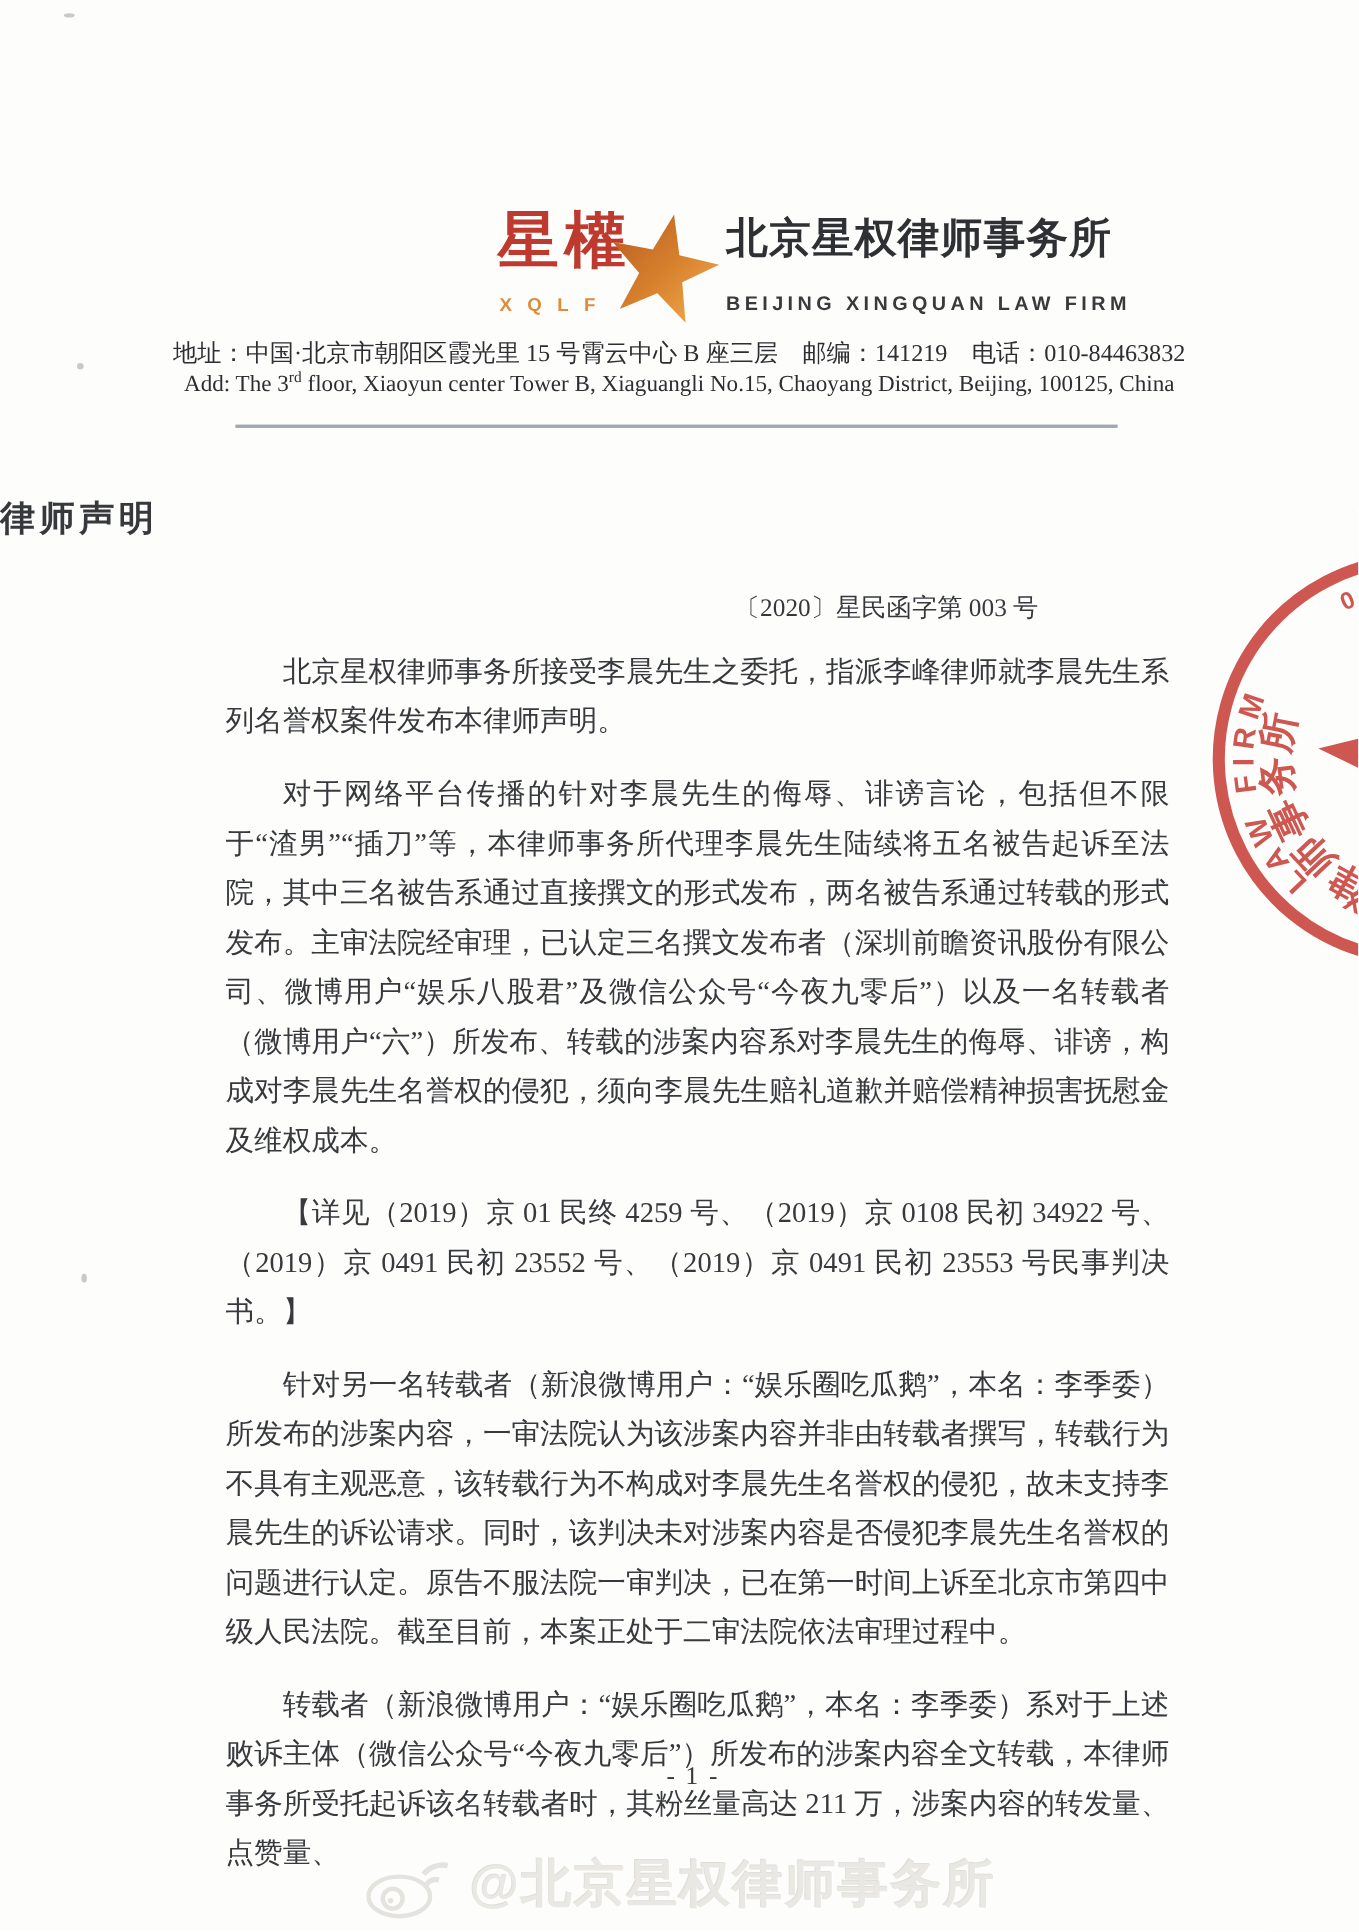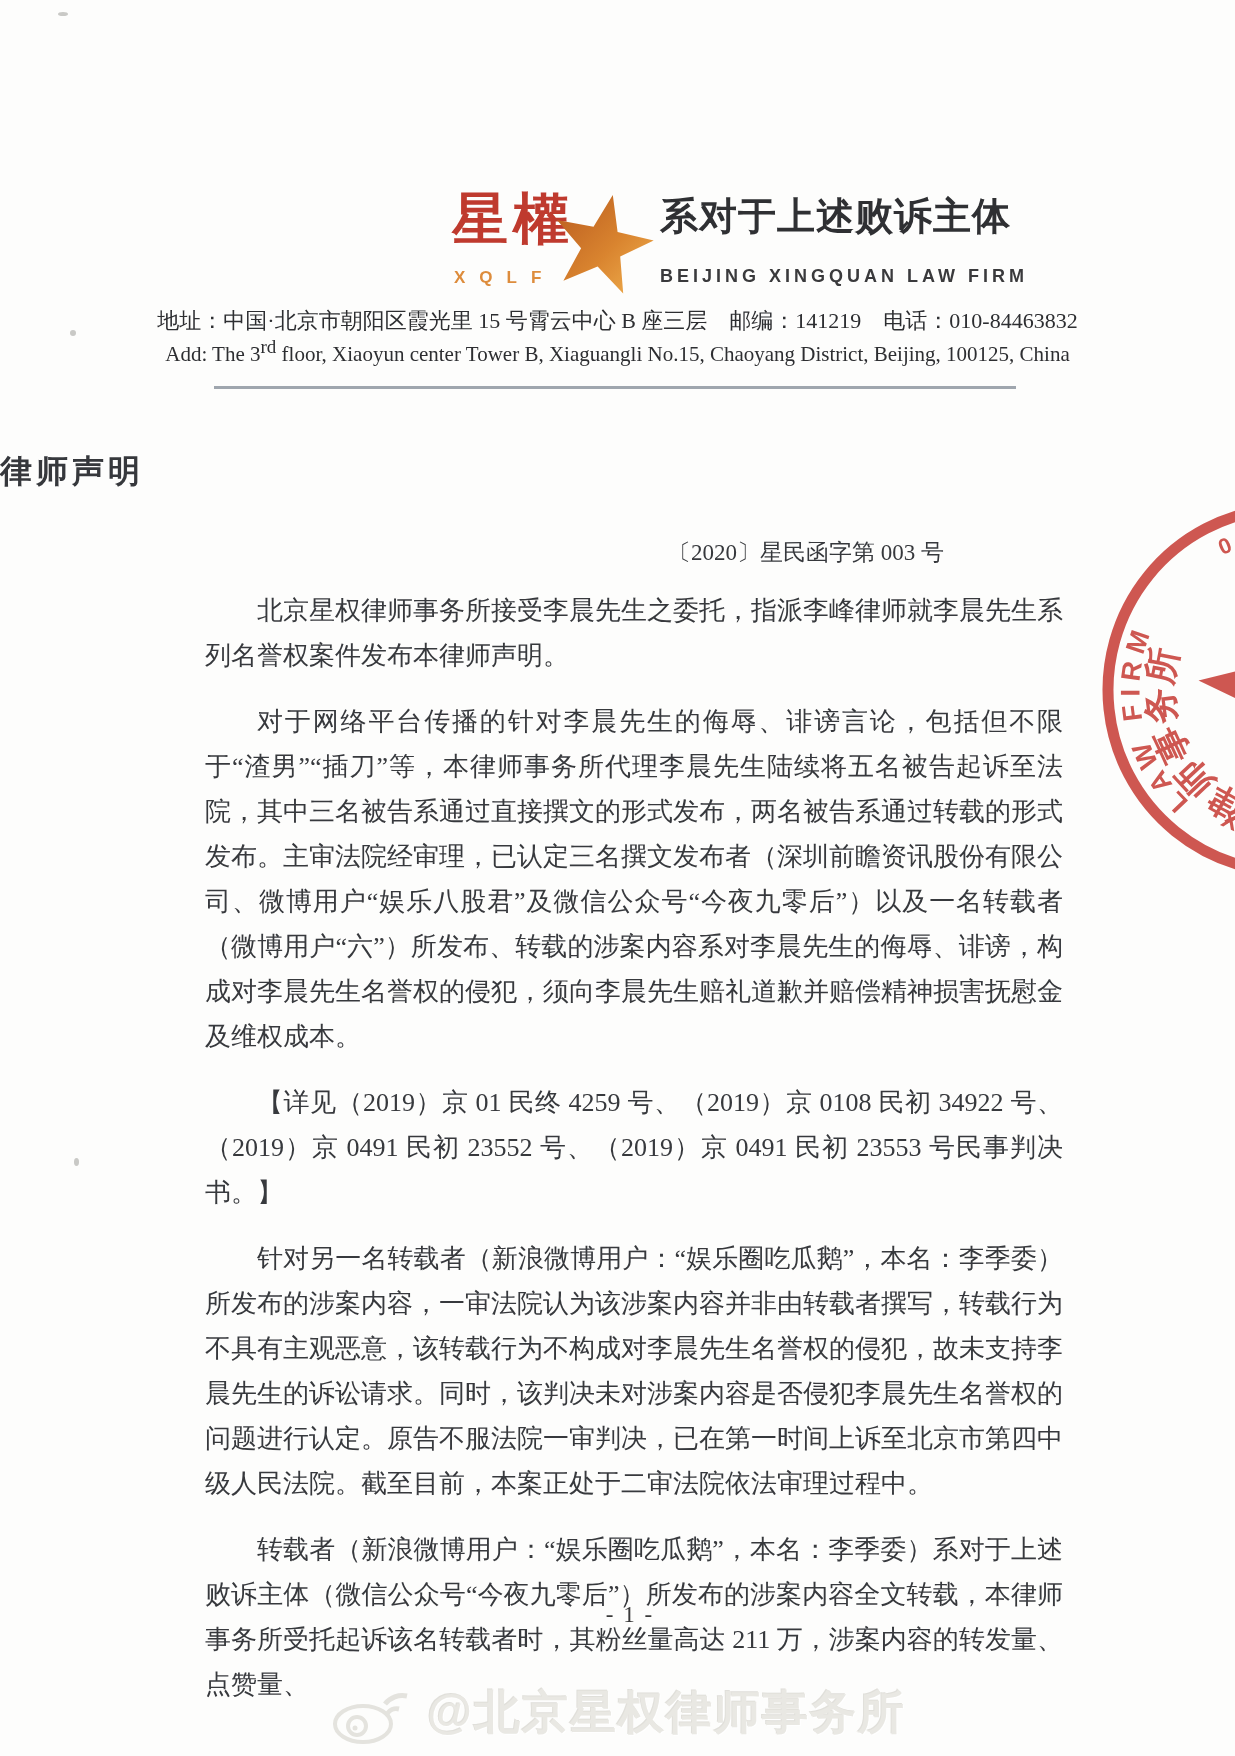--- a/index.html
+++ b/index.html
@@ -16,21 +16,21 @@
     letter-spacing:14px;color:#dd8c3c;}
   .logo-star{position:absolute;left:98px;top:0px;}
   .firm-names{position:absolute;left:660px;top:190px;width:400px;}
   .firm-zh{font-family:"DejaVu Serif","Liberation Serif",serif;font-weight:bold;
     font-size:38px;line-height:52px;letter-spacing:1px;color:#2f3033;}
   .firm-en{margin-top:24px;font-size:18px;font-weight:bold;letter-spacing:4px;color:#3a3a3c;}
   .addr-zh{position:absolute;left:0;top:306px;width:1235px;text-align:center;
     font-family:"Liberation Serif","DejaVu Serif",serif;font-size:22px;color:#2d2e31;}
   .addr-en{position:absolute;left:0;top:336px;width:1235px;text-align:center;
     font-family:"Liberation Serif","DejaVu Serif",serif;font-size:21px;color:#2d2e31;}
-  .addr-en sup{font-size:19px;}
+  .addr-en sup{font-size:14px;}
   .rule{position:absolute;left:214px;top:386px;width:802px;height:3px;background:#9fa6ae;}
   
   .title{position:absolute;left:0;top:450px;width:1130px;text-align:left;
     font-size:32px;font-weight:bold;letter-spacing:4px;color:#36383c;}
   .refno{position:absolute;right:291px;top:537px;font-size:23px;color:#36383c;
     font-family:"Liberation Serif","DejaVu Serif",serif;}
   .paras{position:absolute;left:205px;top:588px;width:858px;}
   .paras p{margin:0 0 21px 0;font-family:"Liberation Serif","DejaVu Serif",serif;
     font-size:26px;line-height:45px;text-align:justify;text-indent:2em;color:#37393d;}
   
@@ -60,21 +60,21 @@
         <linearGradient id="starGrad" x1="0" y1="0" x2="1" y2="1">
           <stop offset="0" stop-color="#b85a1e"></stop>
           <stop offset="0.55" stop-color="#d9842f"></stop>
           <stop offset="1" stop-color="#f2b351"></stop>
         </linearGradient>
       </defs>
       <polygon points="62.8,9.1 67.6,46 103.7,54.6 70.2,70.5 73.2,107.5 47.6,80.5 13.4,94.8 31.1,62.2 7,34 43.5,40.8" fill="url(#starGrad)"></polygon>
     </svg>
   </div>
   <div class="firm-names">
-    <div class="firm-zh">系对于上述败诉主体</div>
+    <div class="firm-zh">北京星权律师事务所</div>
     <div class="firm-en">BEIJING XINGQUAN LAW FIRM</div>
   </div>
 
   <div class="addr-zh">地址：中国·北京市朝阳区霞光里 15 号霄云中心 B 座三层　邮编：141219　电话：010-84463832</div>
   <div class="addr-en"><span>Add: The 3</span><sup>rd</sup><span> floor, Xiaoyun center Tower B, Xiaguangli No.15, Chaoyang District, Beijing, 100125, China</span></div>
   <div class="rule"></div>
 
   <div class="title">律师声明</div>
   <div class="refno">〔2020〕星民函字第 003 号</div>
   <div class="paras" id="paras">

